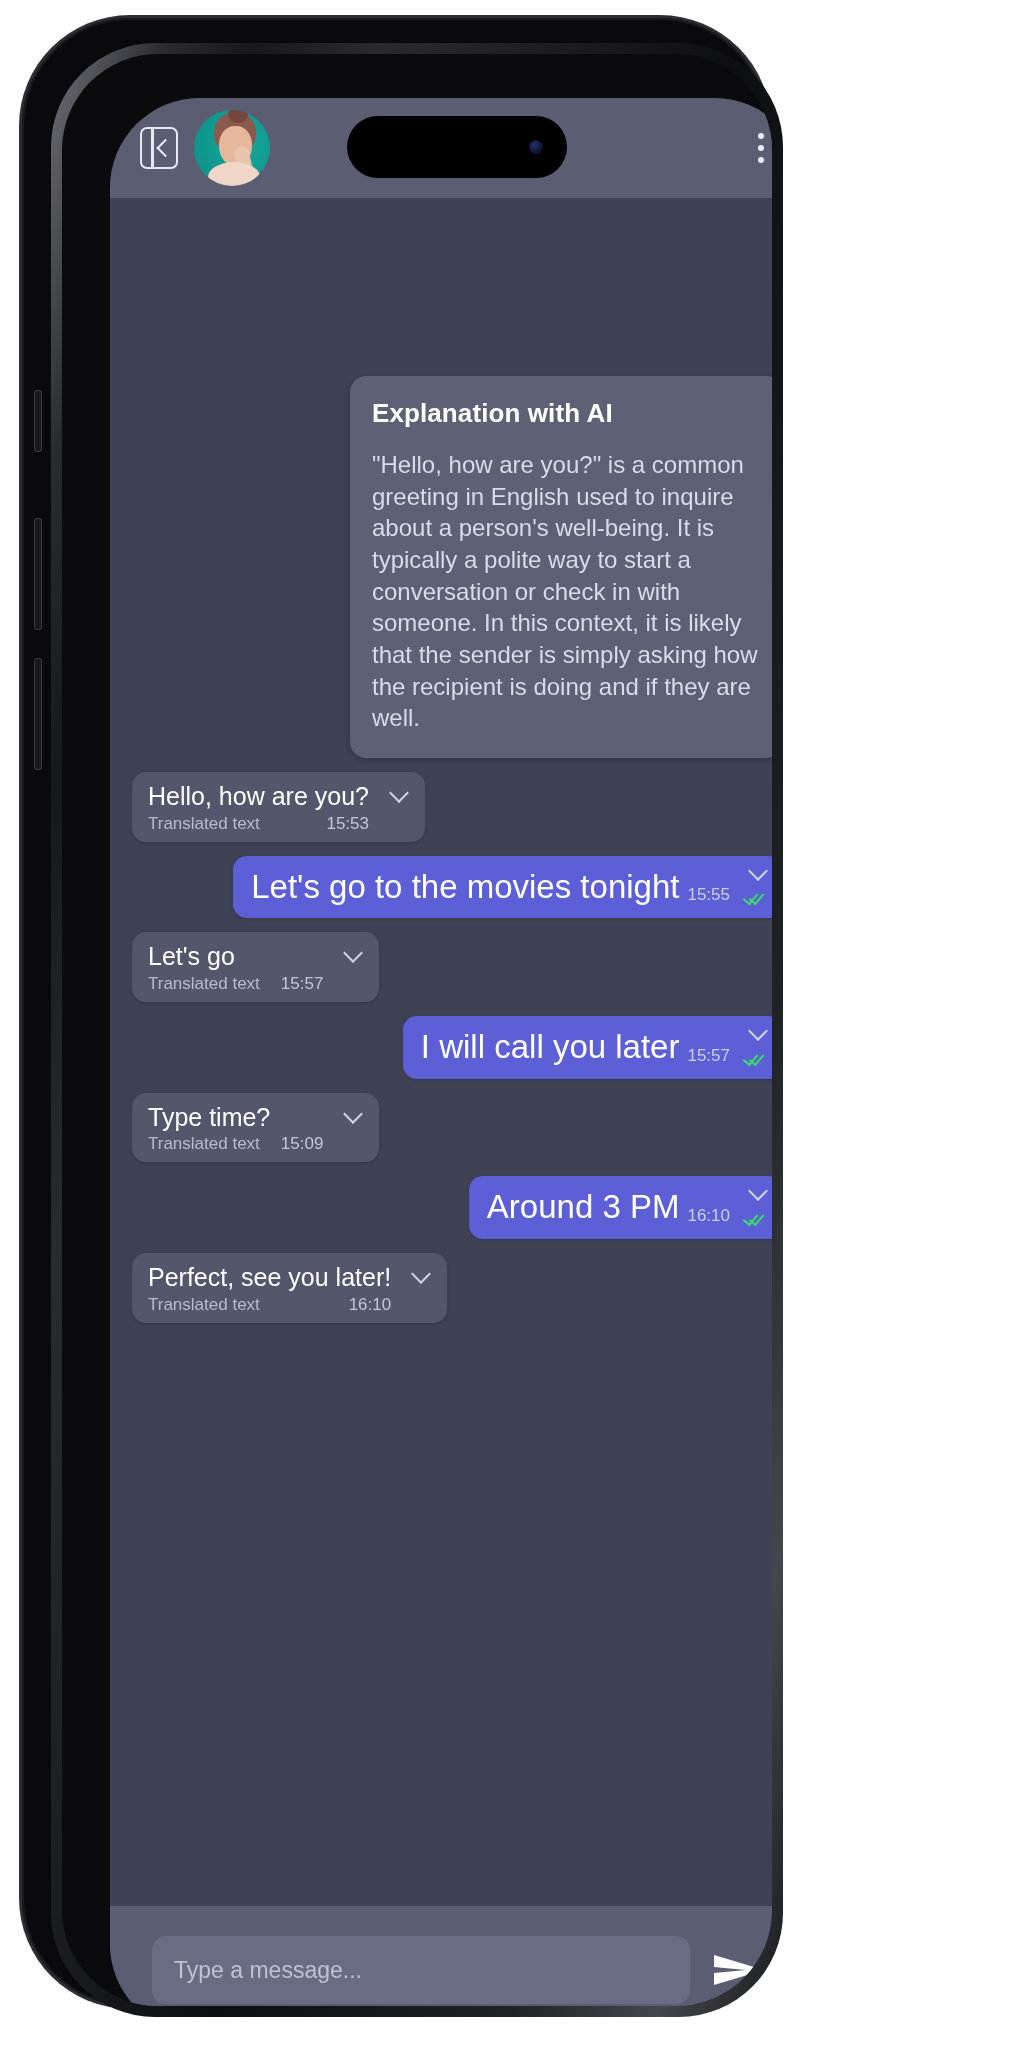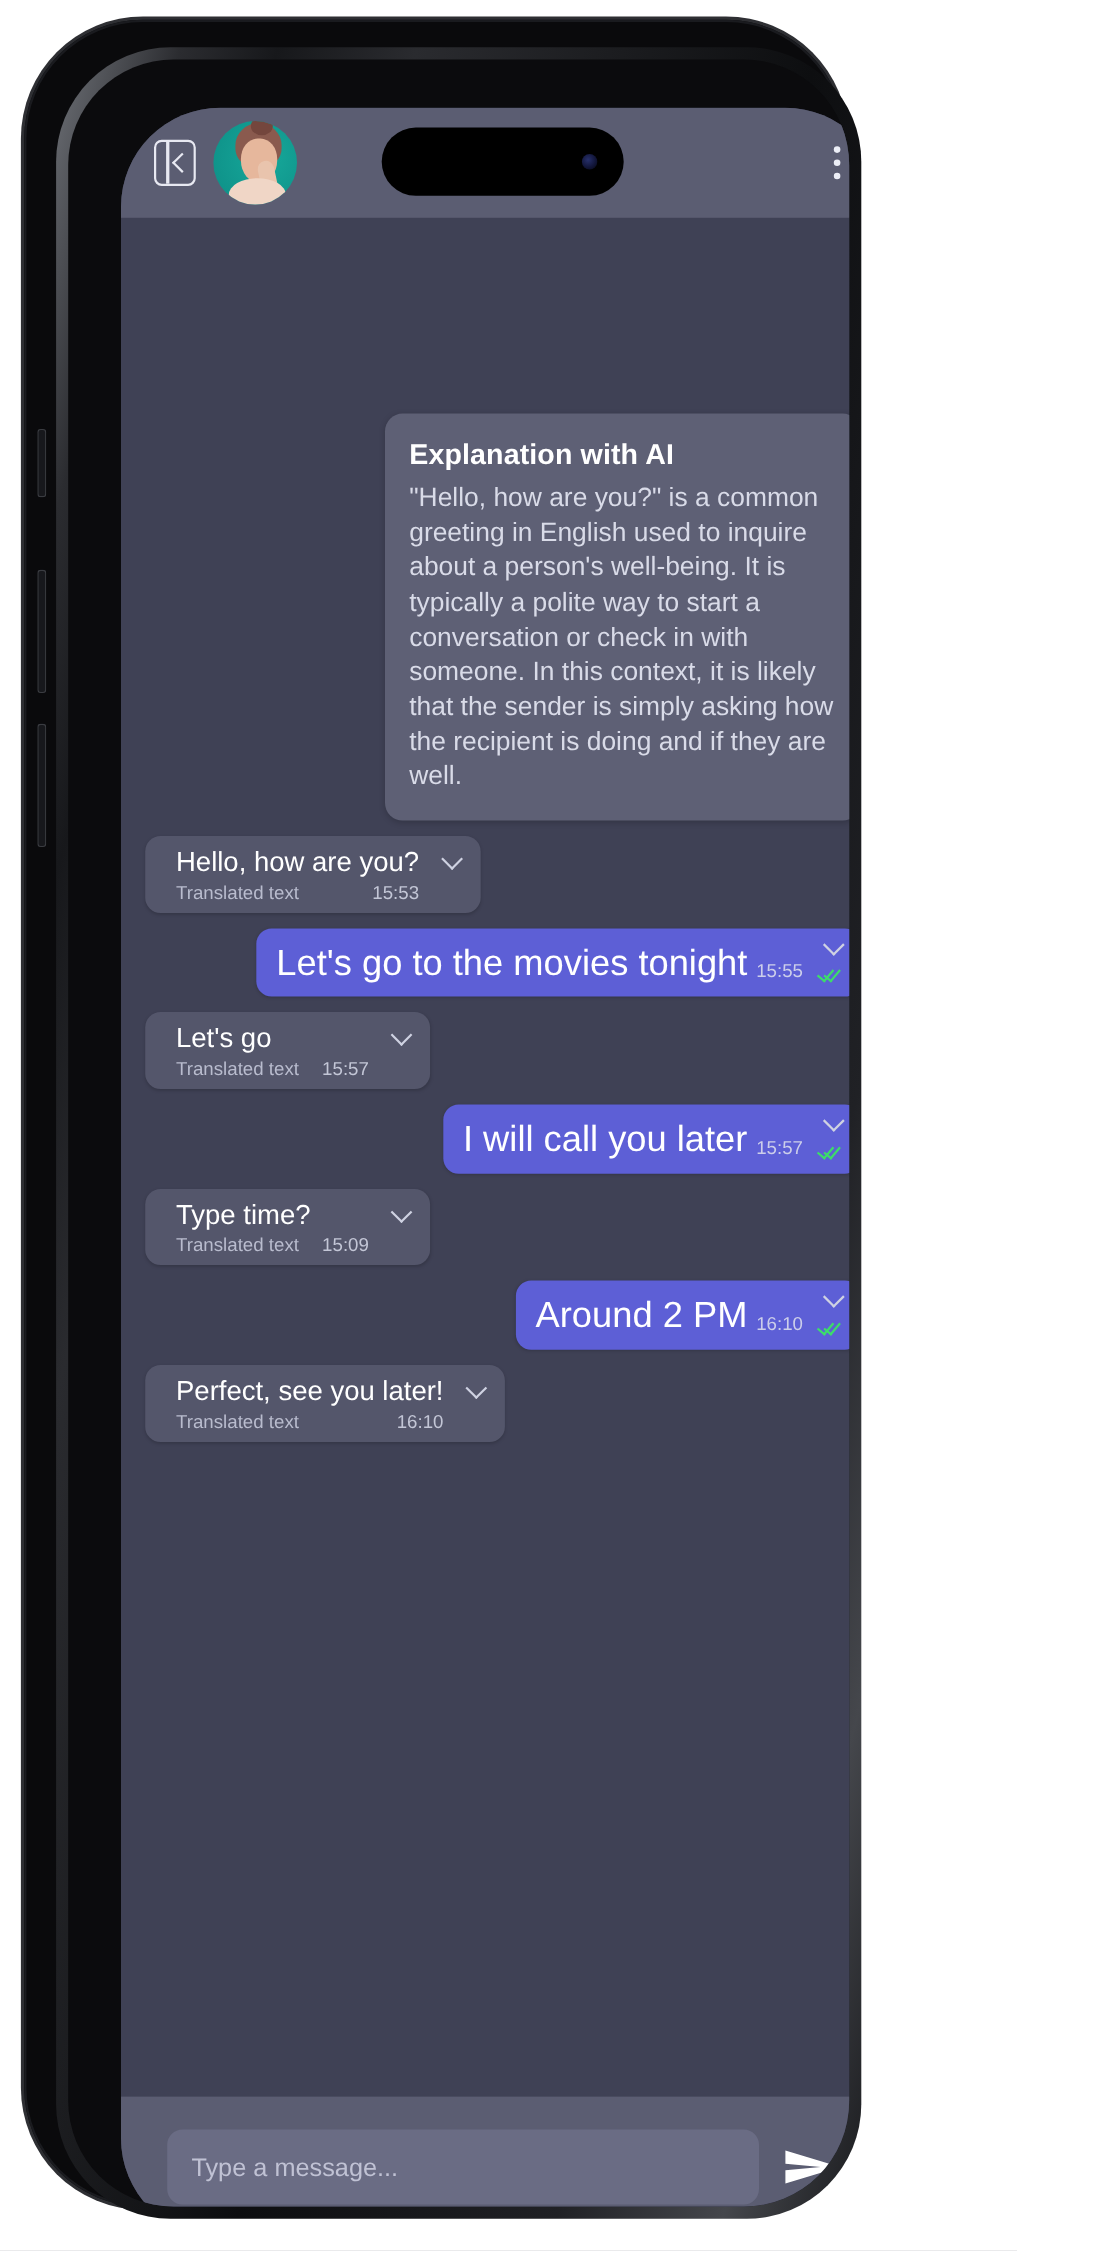--- a/index.html
+++ b/index.html
@@ -215,39 +215,39 @@
     background: #5e6075;
     border-radius: 16px;
     padding: 22px 20px 24px 22px;
     box-shadow: 0 2px 6px rgba(0,0,0,.18);
   }
   .ai-title {
     color: #ffffff;
     font-size: 26px;
     font-weight: 700;
     letter-spacing: .1px;
-    margin-bottom: 8px;
+    margin-bottom: 20px;
   }
   .ai-body {
     color: #d9dbe8;
     font-size: 24px;
     line-height: 1.32;
     letter-spacing: 0;
   }
 
   
   .bubble {
     position: relative;
     border-radius: 14px;
     box-shadow: 0 1px 3px rgba(0,0,0,.16);
   }
 
   .bubble.in {
     background: #54566b;
-    padding: 10px 56px 8px 28px;
+    padding: 10px 56px 8px 16px;
     min-width: 200px;
   }
   .bubble.out {
     background: #5d5fd6;
     padding: 12px 16px 12px 18px;
     display: flex;
     align-items: flex-end;
     gap: 8px;
   }
 
@@ -472,21 +472,21 @@
               <div class="msg-sub-row">
                 <span class="msg-translated">Translated text</span>
                 <span class="msg-time-in">15:09</span>
               </div>
               <span class="chev chev-in"></span>
             </div>
           </div>
 
           <div class="row out">
             <div class="bubble out">
-              <span class="msg-main-out">Around 2 PM</span>
+              <span class="msg-main-out">Around 3 PM</span>
               <span class="meta-out">
                 <span class="msg-time-out">16:10</span>
                 <span class="ticks"></span>
               </span>
               <span class="chev chev-out"></span>
             </div>
           </div>
 
           <div class="row in">
             <div class="bubble in">

